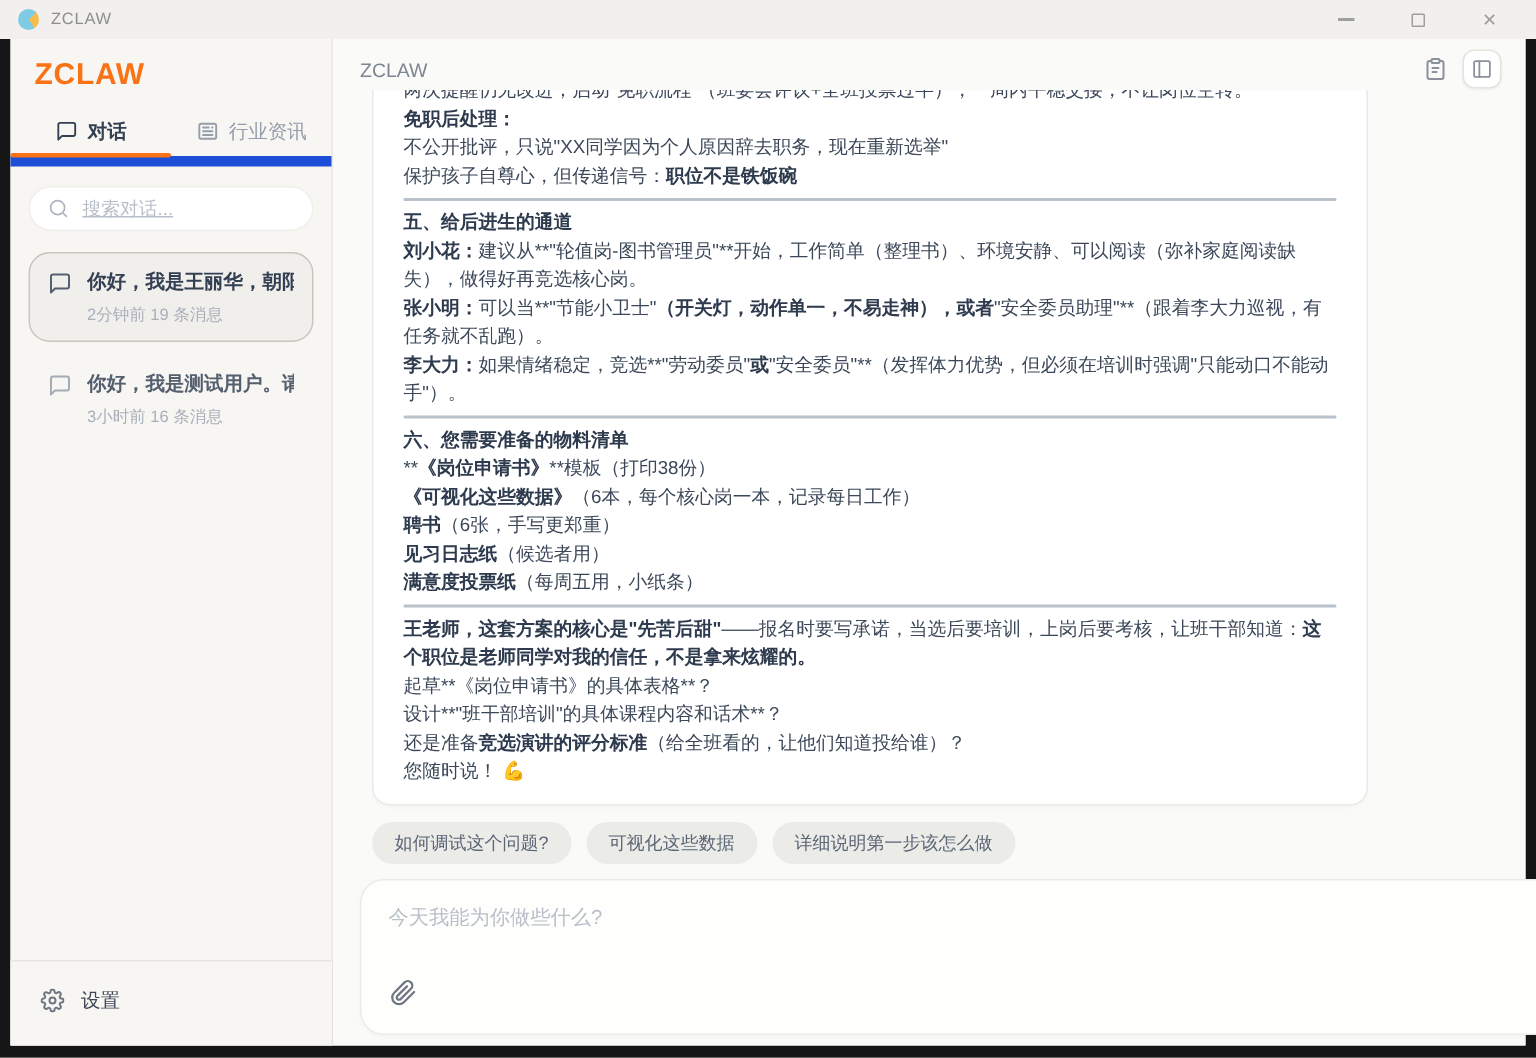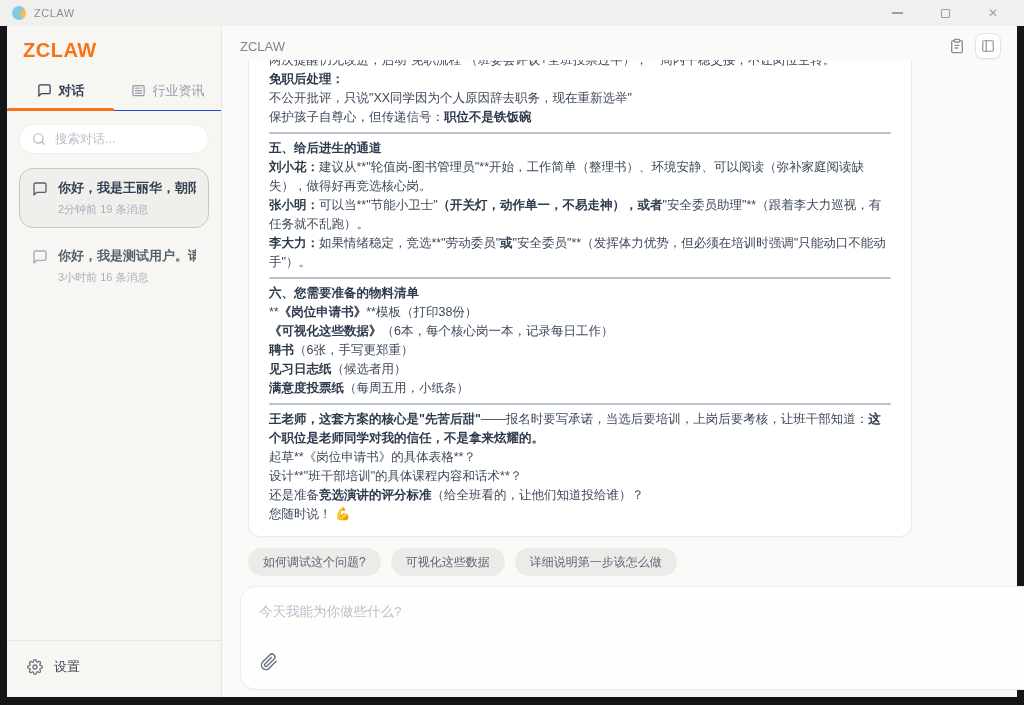--- a/index.html
+++ b/index.html
@@ -18,31 +18,31 @@
   .glyph-min { width:11px; height:2px; background:#9f9f9c; }
   .glyph-max { width:9px; height:9px; border:1.5px solid #9f9f9c; border-radius:1px; }
   .glyph-close { font-size:12px; color:#9f9f9c; line-height:1; }
 
   
   .app { position:absolute; top:26px; left:7px; width:1010px; height:671px; display:flex; background:#fafaf8; }
 
   
   .sidebar { width:215px; flex:none; background:#f7f6f3; border-right:1px solid #e7e5e1; position:relative; }
   .side-logo { padding:13px 16px 9px; font-size:20px; font-weight:700; color:#f97316; letter-spacing:.5px; }
-  .tabs { display:flex; border-bottom:1px solid #1d4ed8; height:40px; }
+  .tabs { display:flex; border-bottom:7px solid #1d4ed8; height:40px; }
   .tab { flex:1; display:flex; align-items:center; justify-content:center; gap:7px;
          font-size:13px; color:#959dab; position:relative; cursor:pointer; }
   .tab.active { color:#333f52; font-weight:700; }
   .tab.active::after { content:""; position:absolute; left:0; right:0; bottom:-1px; height:3px;
                        background:#f97316; border-radius:2px; }
   .icon { display:inline-flex; }
   .icon svg { width:100%; height:100%; }
   .tab .icon { width:15px; height:15px; }
   .search { margin:13px 12px 14px; height:30px; background:#fff; border:1px solid #f0efeb; border-radius:15px;
-            display:flex; align-items:center; gap:9px; padding:0 12px; color:#b9bfc8; font-size:12.5px; cursor:text; }
+            display:flex; align-items:center; gap:9px; padding:0 12px; color:#b9bfc8; font-size:12.5px; cursor:text;text-decoration:underline; }
   .search .icon { width:14px; height:14px; color:#b0b6c0; }
   .conv-item { margin:0 12px 8px; padding:10px 12px; border-radius:14px; border:1px solid transparent;
                display:flex; gap:10px; cursor:pointer; }
   .conv-item.selected { background:#f1efec; border-color:#c9c6bf; }
   .conv-icon { width:16px; height:16px; color:#a6acb6; flex:none; margin-top:2px; }
   .conv-item.selected .conv-icon { color:#556070; }
   .conv-body { min-width:0; }
   .conv-title { font-size:13px; font-weight:600; color:#55606f; white-space:nowrap; overflow:hidden; }
   .conv-item.selected .conv-title { font-weight:700; color:#333f52; }
   .conv-meta { font-size:11px; color:#a9afba; margin-top:5px; }

